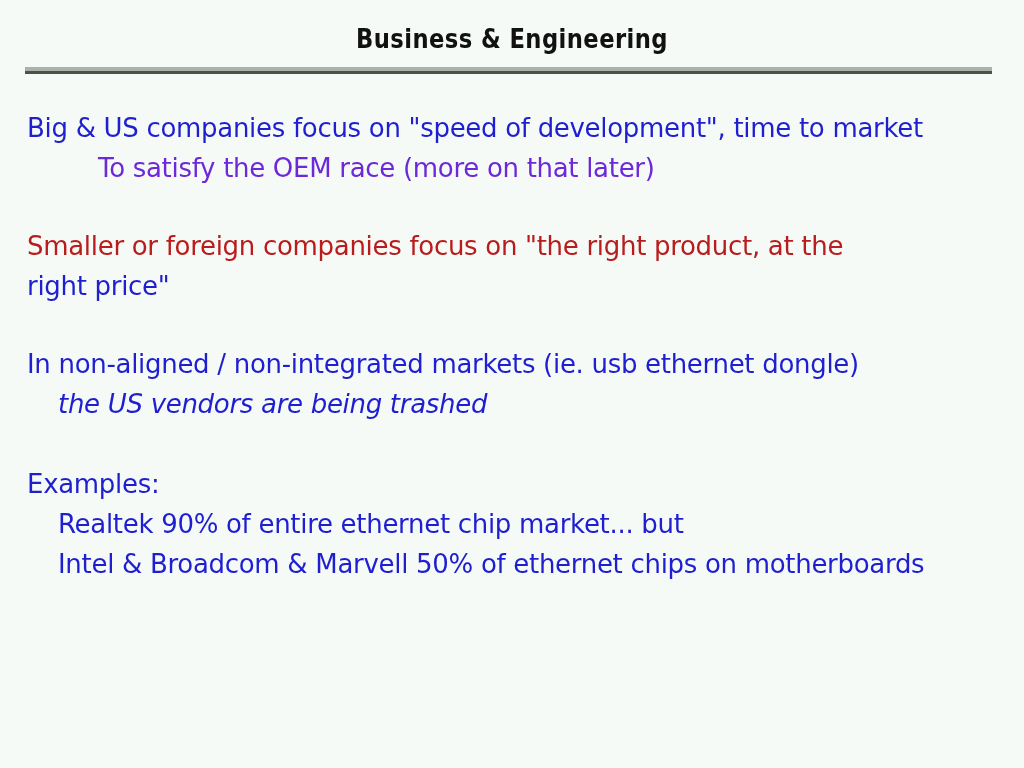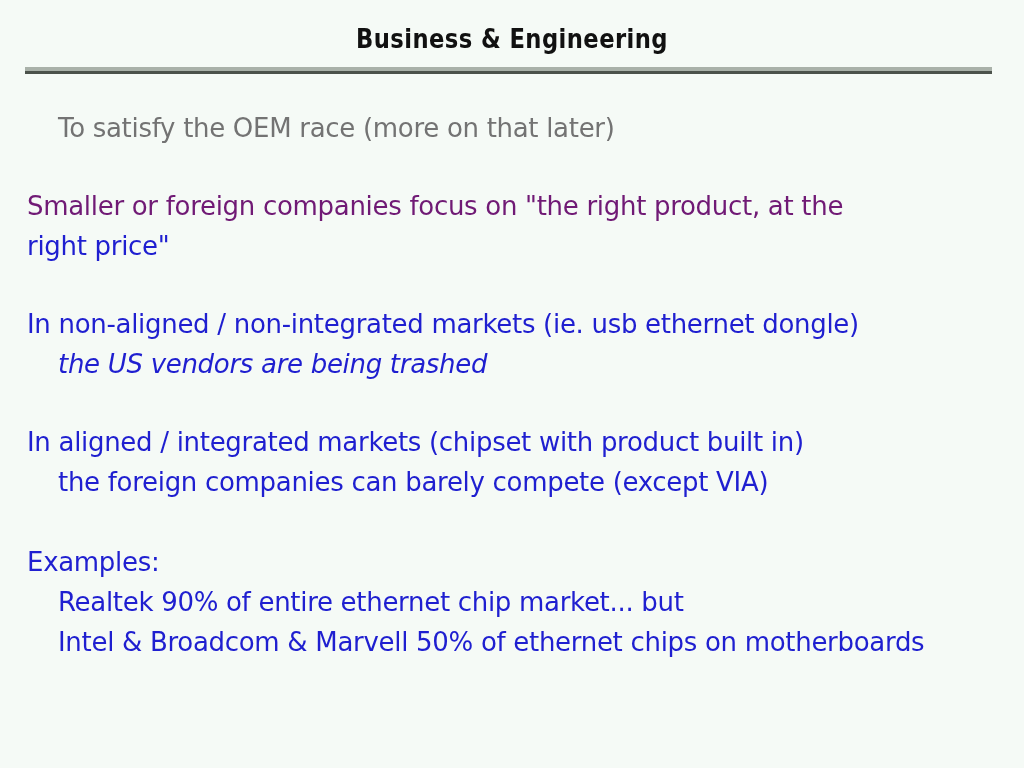--- a/index.html
+++ b/index.html
@@ -108,33 +108,30 @@
   <div id="title-bar">
     <div id="slide-title" style="color: rgb(17, 17, 17);">Business &amp; Engineering</div>
     <div id="title-divider">
       <div class="rule-top" style="background: rgb(169, 177, 169);"></div>
       <div class="rule-bottom" style="background: rgb(75, 82, 75);"></div>
     </div>
   </div>
 
   <div id="body-content">
       <div class="para">
-        <div class="line indent" style="color: #737373;">To satisfy the OEM race (more on that later)</div>
+        <div class="line" style="color: rgb(31, 31, 208);">Big &amp; US companies focus on "speed of development", time to market</div>
+        <div class="line indent" style="color: #6d28d9; margin-left: 40px;">To satisfy the OEM race (more on that later)</div>
       </div>
       <div class="para">
-        <div class="line" style="color: #701a75;">Smaller or foreign companies focus on "the right product, at the</div>
+        <div class="line" style="color: #b91c1c;">Smaller or foreign companies focus on "the right product, at the</div>
         <div class="line" style="color: rgb(31, 31, 208);">right price"</div>
       </div>
       <div class="para">
         <div class="line" style="color: rgb(31, 31, 208);">In non-aligned / non-integrated markets (ie. usb ethernet dongle)</div>
         <div class="line indent" style="color: rgb(31, 31, 208); font-style: italic;">the US vendors are being trashed</div>
-      </div>
-      <div class="para">
-        <div class="line" style="color: rgb(31, 31, 208);">In aligned / integrated markets (chipset with product built in)</div>
-        <div class="line indent" style="color: rgb(31, 31, 208);">the foreign companies can barely compete (except VIA)</div>
       </div>
       <div class="para">
         <div class="line" style="color: rgb(31, 31, 208); margin-top: 40px;">Examples:</div>
         <div class="line indent" style="color: rgb(31, 31, 208);">Realtek 90% of entire ethernet chip market... but</div>
         <div class="line indent" style="color: rgb(31, 31, 208);">Intel &amp; Broadcom &amp; Marvell 50% of ethernet chips on motherboards</div>
       </div>
     </div>
 
 </div>
 

